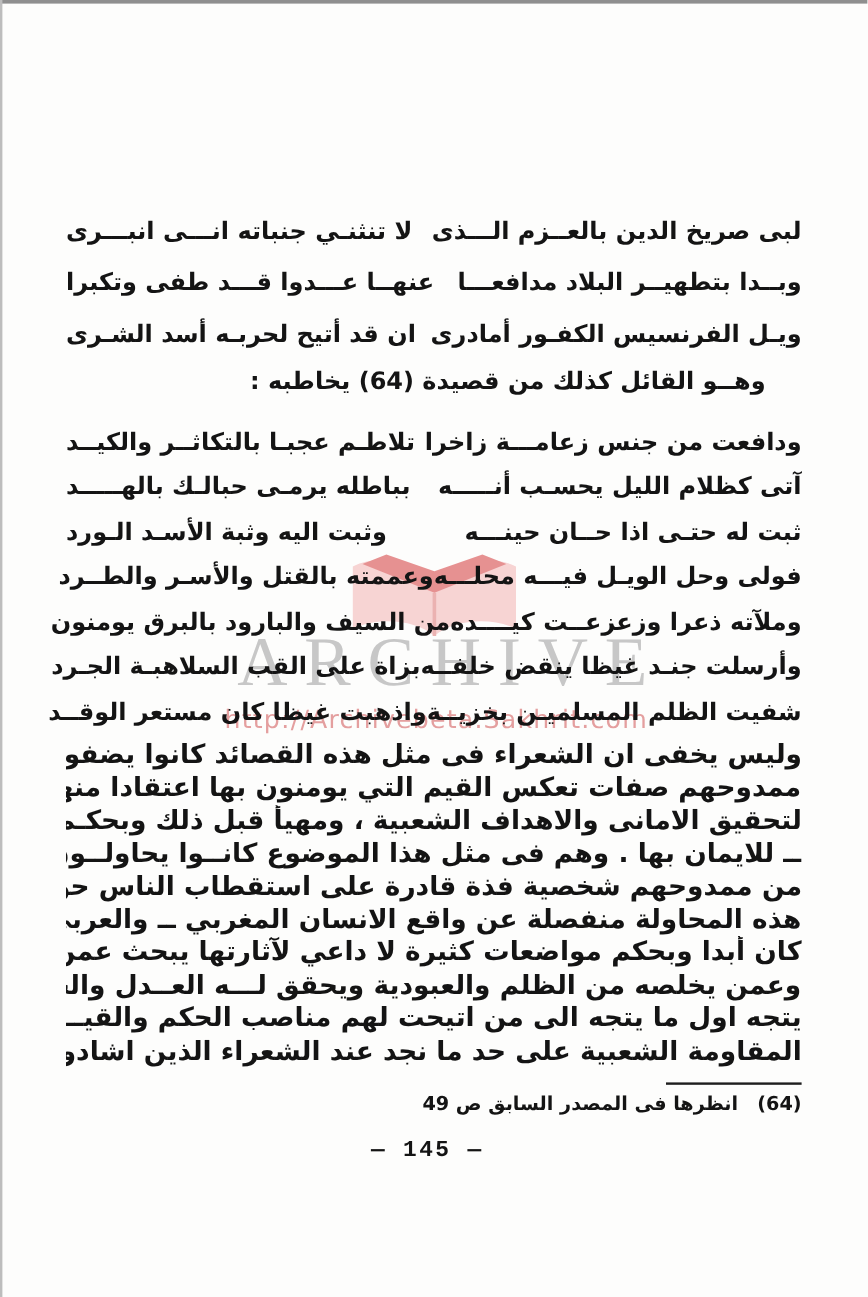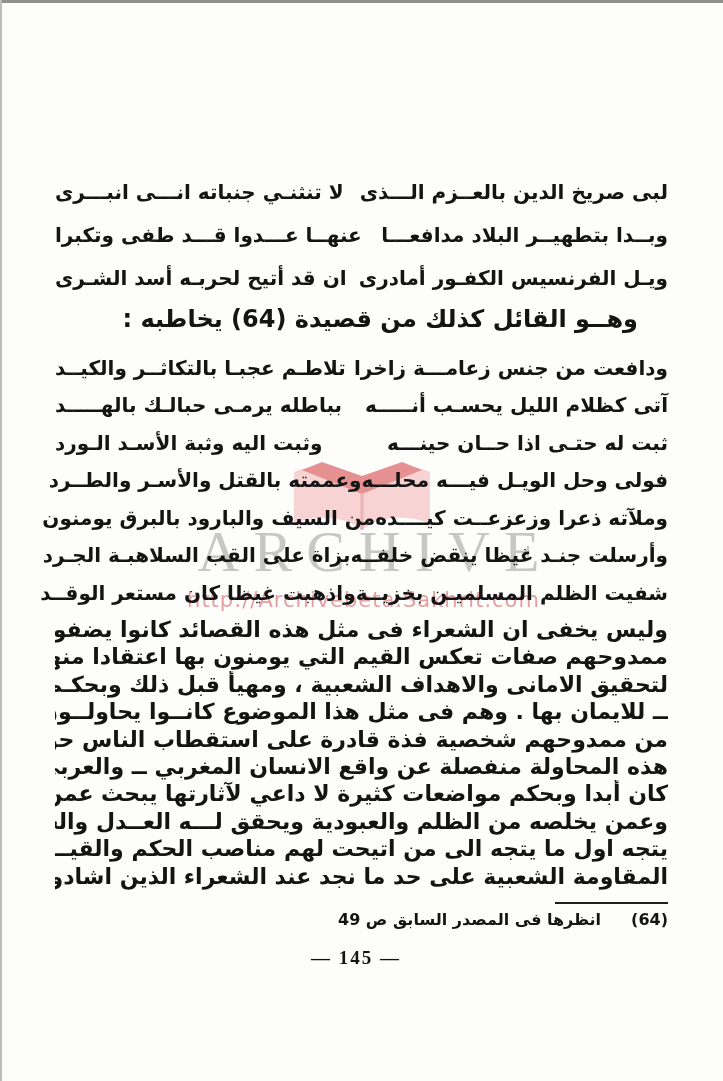--- a/index.html
+++ b/index.html
@@ -38,42 +38,42 @@
   .poem2{top:349px;}
   .poem2 .verse{height:37.5px;}
   .verse{
     display:flex;justify-content:space-between;align-items:center;
     font-weight:700;font-size:20px;white-space:nowrap;
   }
   .hemistich{display:inline-block;}
 
   .intro-line{
     top:305px;height:32px;
-    font-weight:700;font-size:24px;
+    font-weight:700;font-size:20px;
     padding-right:30px;box-sizing:border-box;
   }
 
   .body-par{top:616px;font-weight:700;font-size:22px;}
   .par-line{
     height:27.4px;line-height:27.4px;white-space:nowrap;
     text-align:justify;text-align-last:justify;overflow:hidden;
   }
 
   .footnote-rule{
     position:absolute;top:902px;right:55px;width:113px;height:0;
     border-top:2px solid #1e1e1e;z-index:1;
   }
   .footnote{
     top:910px;font-size:16px;font-weight:700;
   }
-  .footnote .fn-marker{margin-left:30px;}
+  .footnote .fn-marker{margin-left:16px;}
 
   .page-number{
     position:absolute;top:947px;left:0;width:712px;text-align:center;
-    font-family:Liberation Serif, serif;
+    font-family:Liberation Mono, monospace;
     font-size:19px;font-weight:700;letter-spacing:2px;z-index:1;
   }
 </style>
 </head>
 <body>
 
 <div class="scan-edge-top"></div>
 <div class="scan-edge-left"></div>
 
 <svg class="watermark wm-logo" viewBox="0 0 148 78" xmlns="http://www.w3.org/2000/svg">

